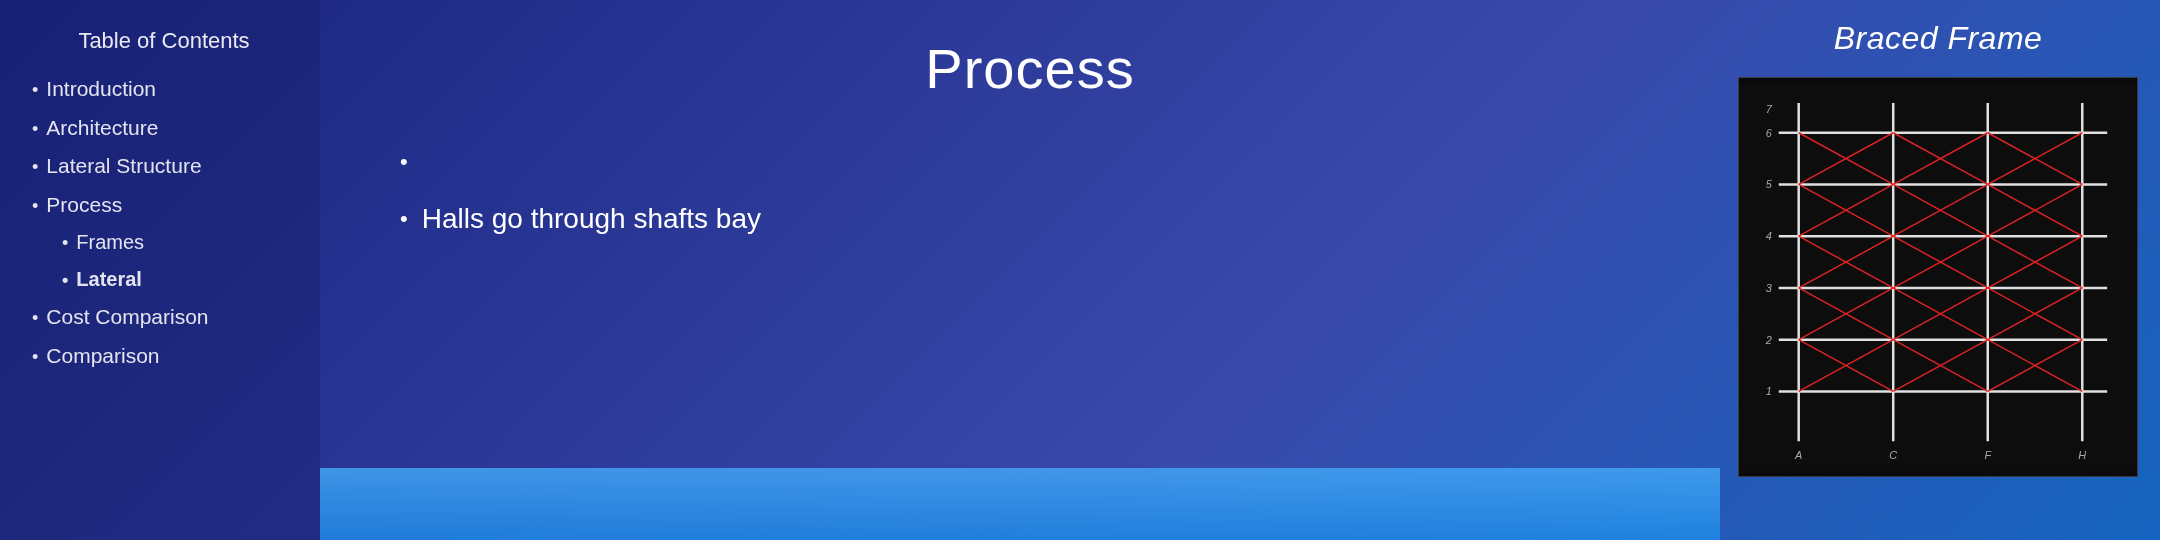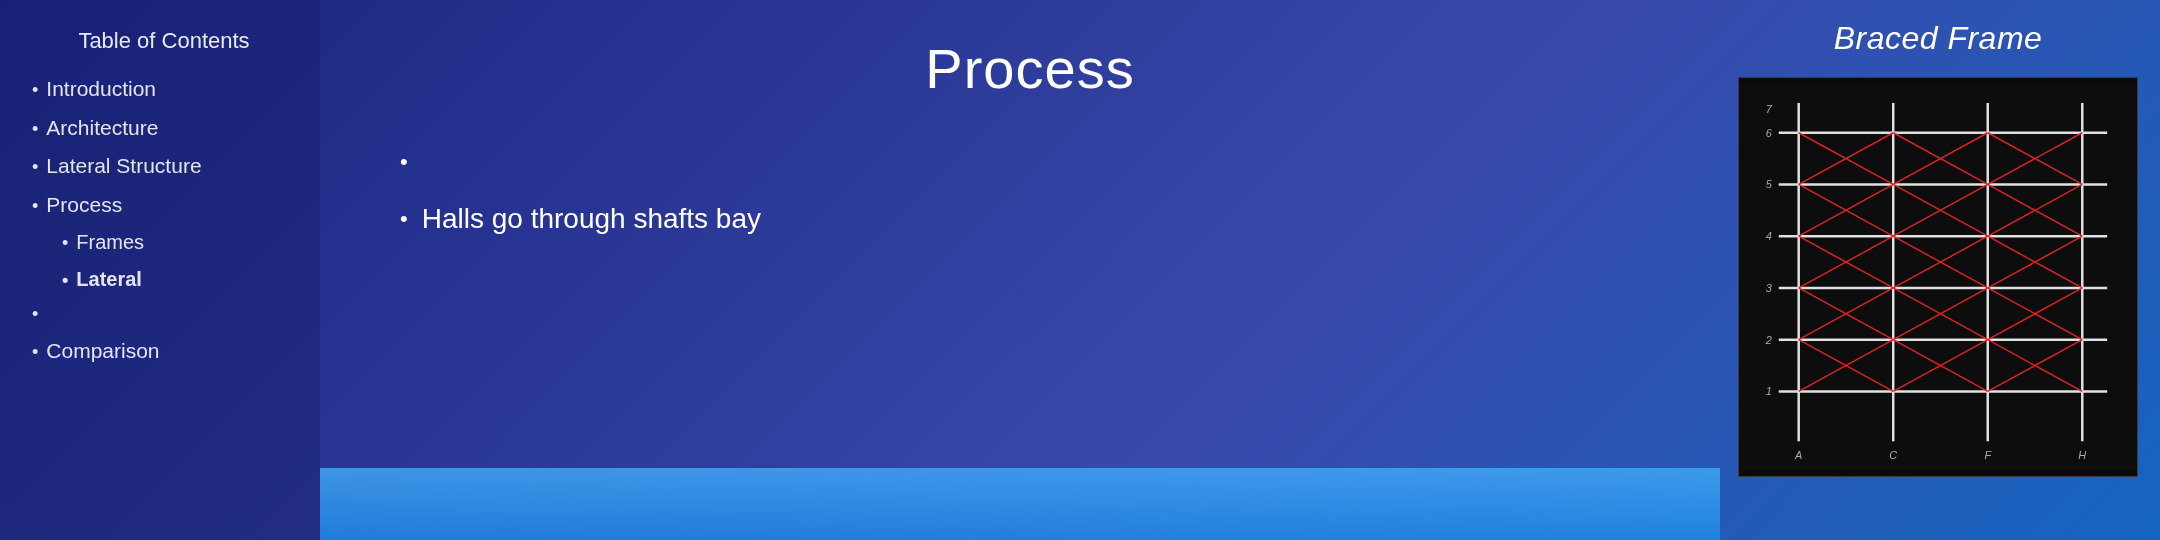--- a/index.html
+++ b/index.html
@@ -178,20 +178,21 @@
       <li class="sub-item">
         <span class="bullet">•</span>
         <span>Frames</span>
       </li>
       <li class="sub-item active-item">
         <span class="bullet">•</span>
         <span>Lateral</span>
       </li>
       <li>
         <span class="bullet">•</span>
+        <span>Cost Comparison</span>
       </li>
       <li>
         <span class="bullet">•</span>
         <span>Comparison</span>
       </li>
     </ul>
   </div>
 
   <div class="center-panel">
     <h1 class="process-title">Process</h1>

